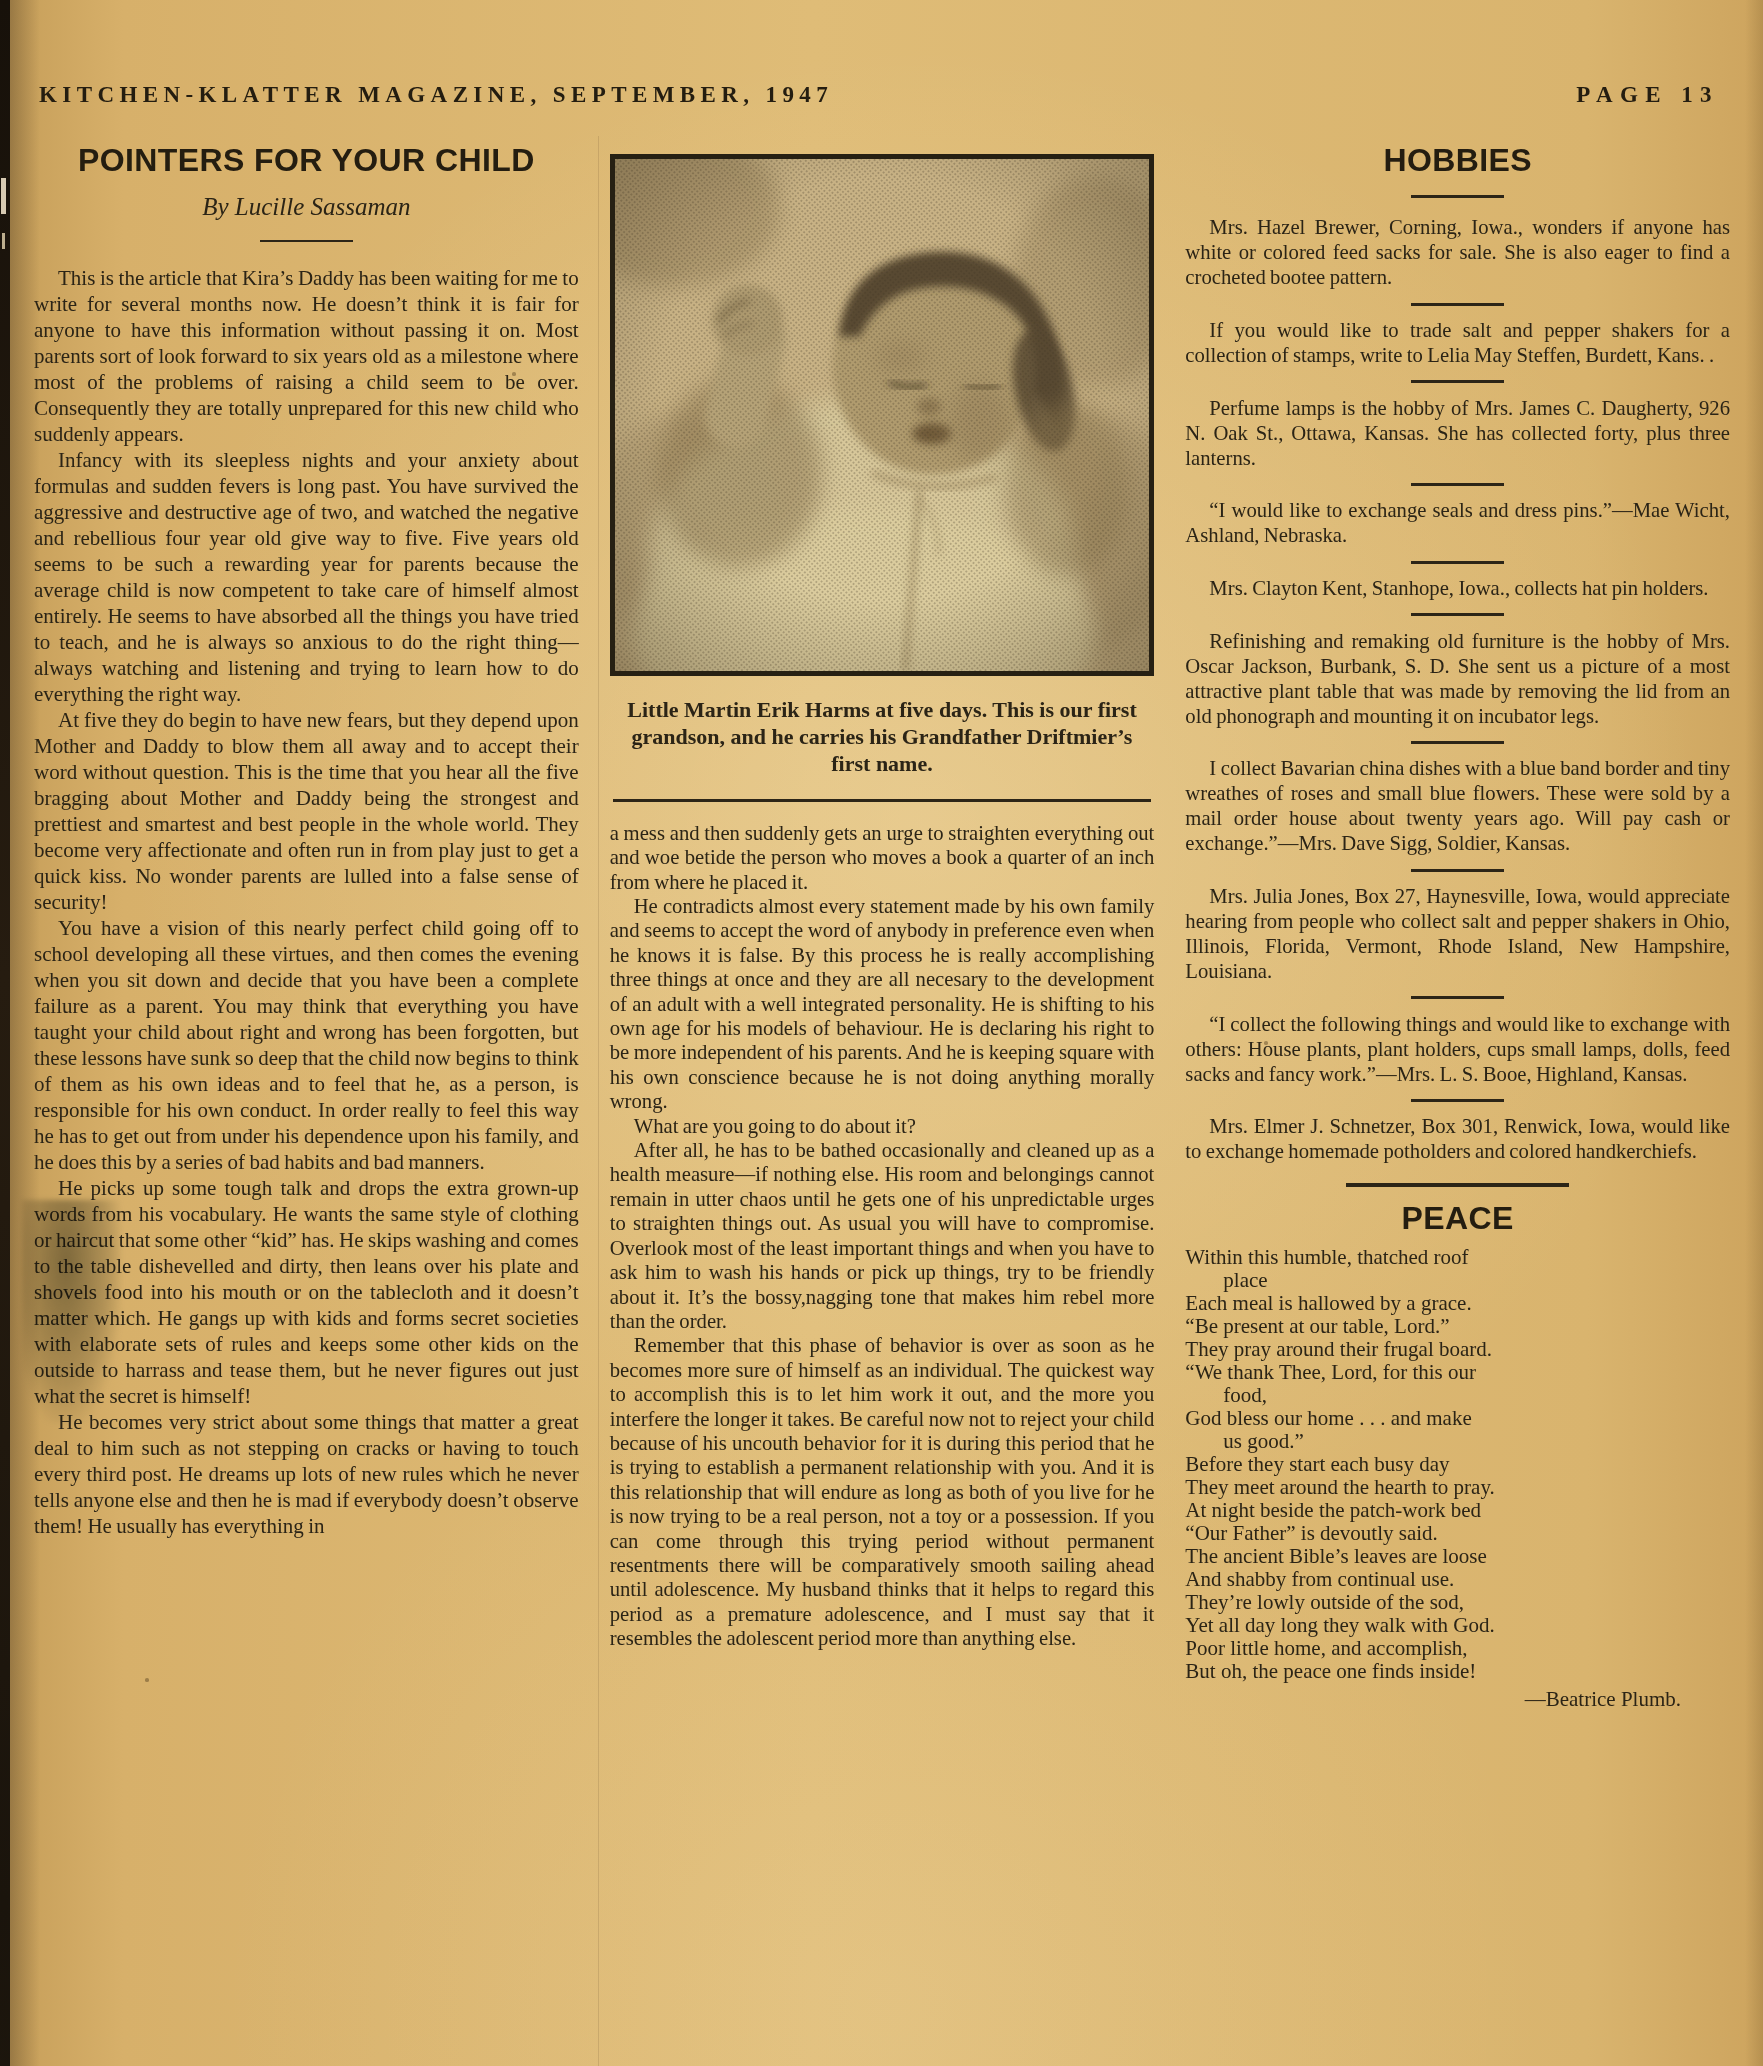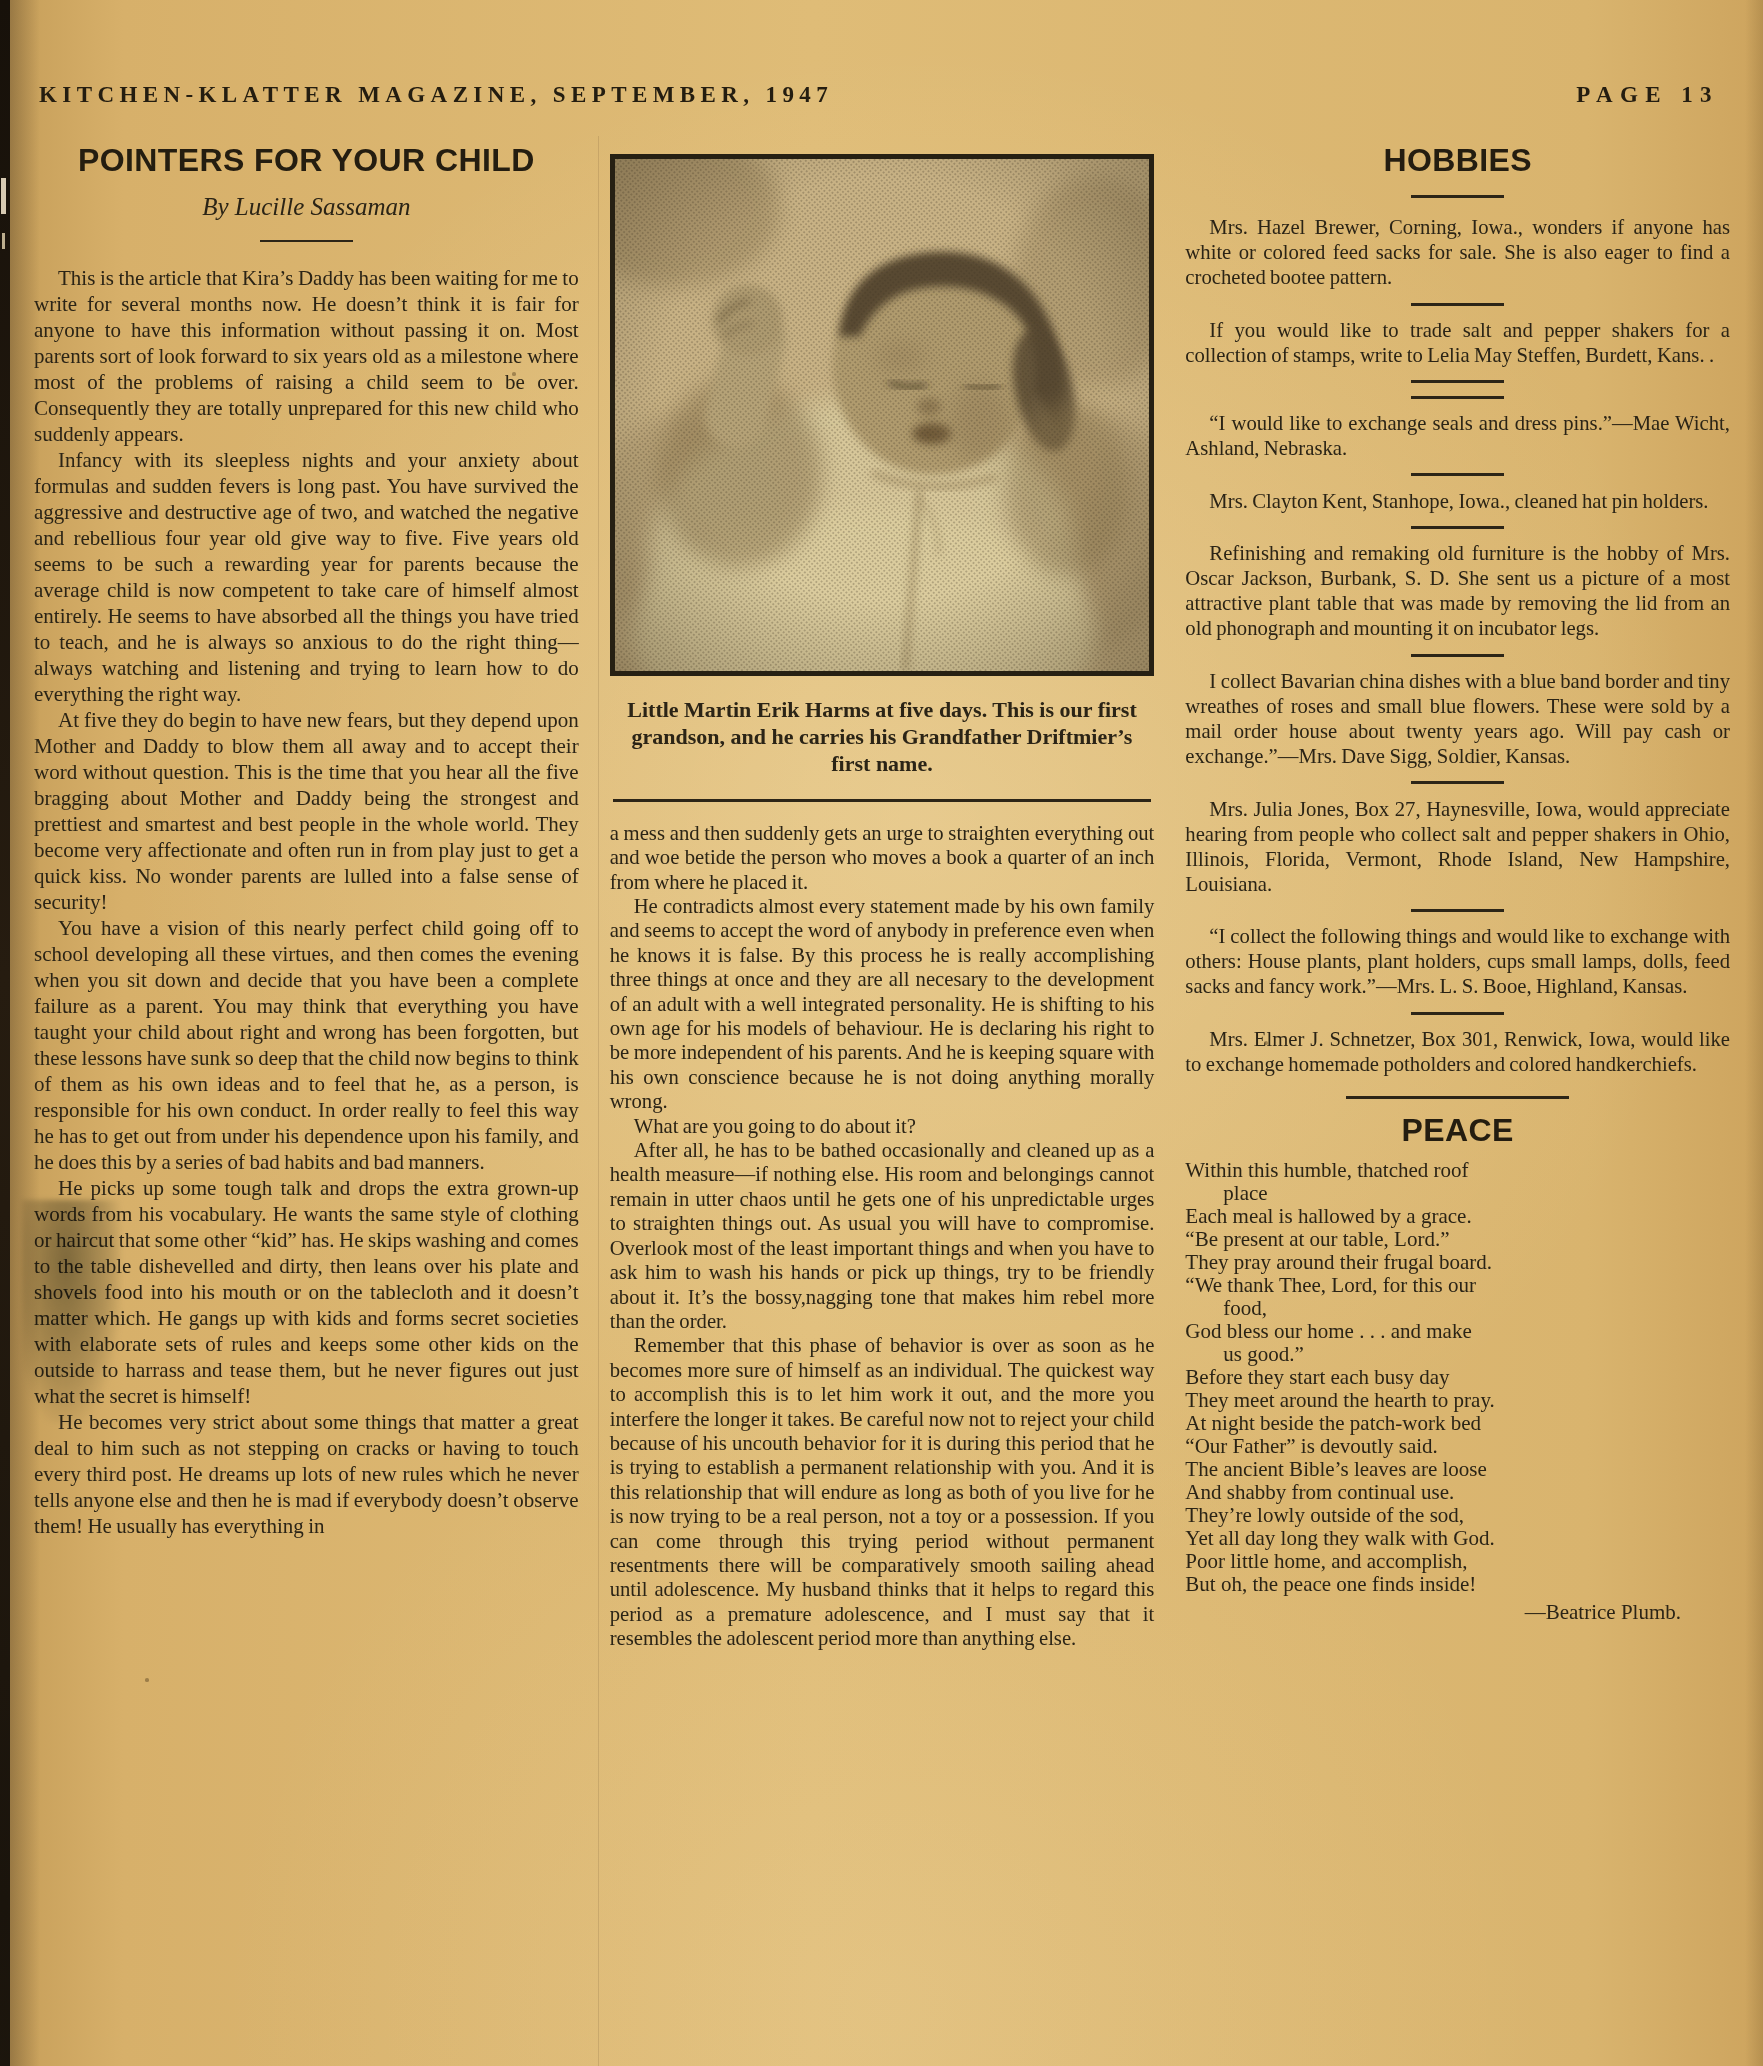--- a/index.html
+++ b/index.html
@@ -184,30 +184,31 @@
             <p class="para">Mrs. Hazel Brewer, Corning, Iowa., wonders if anyone has white or colored feed sacks for sale. She is also eager to find a crocheted bootee pattern.</p>
           </div>
 
           <div class="hobby">
             <div class="hobby-rule"></div>
             <p class="para">If you would like to trade salt and pepper shakers for a collection of stamps, write to Lelia May Steffen, Burdett, Kans. .</p>
           </div>
 
           <div class="hobby">
             <div class="hobby-rule"></div>
+            <p class="para">Perfume lamps is the hobby of Mrs. James C. Daugherty, 926 N. Oak St., Ottawa, Kansas. She has collected forty, plus three lanterns.</p>
           </div>
 
           <div class="hobby">
             <div class="hobby-rule"></div>
             <p class="para">“I would like to exchange seals and dress pins.”—Mae Wicht, Ashland, Nebraska.</p>
           </div>
 
           <div class="hobby">
             <div class="hobby-rule"></div>
-            <p class="para">Mrs. Clayton Kent, Stanhope, Iowa., cleaned hat pin holders.</p>
+            <p class="para">Mrs. Clayton Kent, Stanhope, Iowa., collects hat pin holders.</p>
           </div>
 
           <div class="hobby">
             <div class="hobby-rule"></div>
             <p class="para">Refinishing and remaking old furniture is the hobby of Mrs. Oscar Jackson, Burbank, S. D. She sent us a picture of a most attractive plant table that was made by removing the lid from an old phonograph and mounting it on incubator legs.</p>
           </div>
 
           <div class="hobby">
             <div class="hobby-rule"></div>
             <p class="para">I collect Bavarian china dishes with a blue band border and tiny wreathes of roses and small blue flowers. These were sold by a mail order house about twenty years ago. Will pay cash or exchange.”—Mrs. Dave Sigg, Soldier, Kansas.</p>

